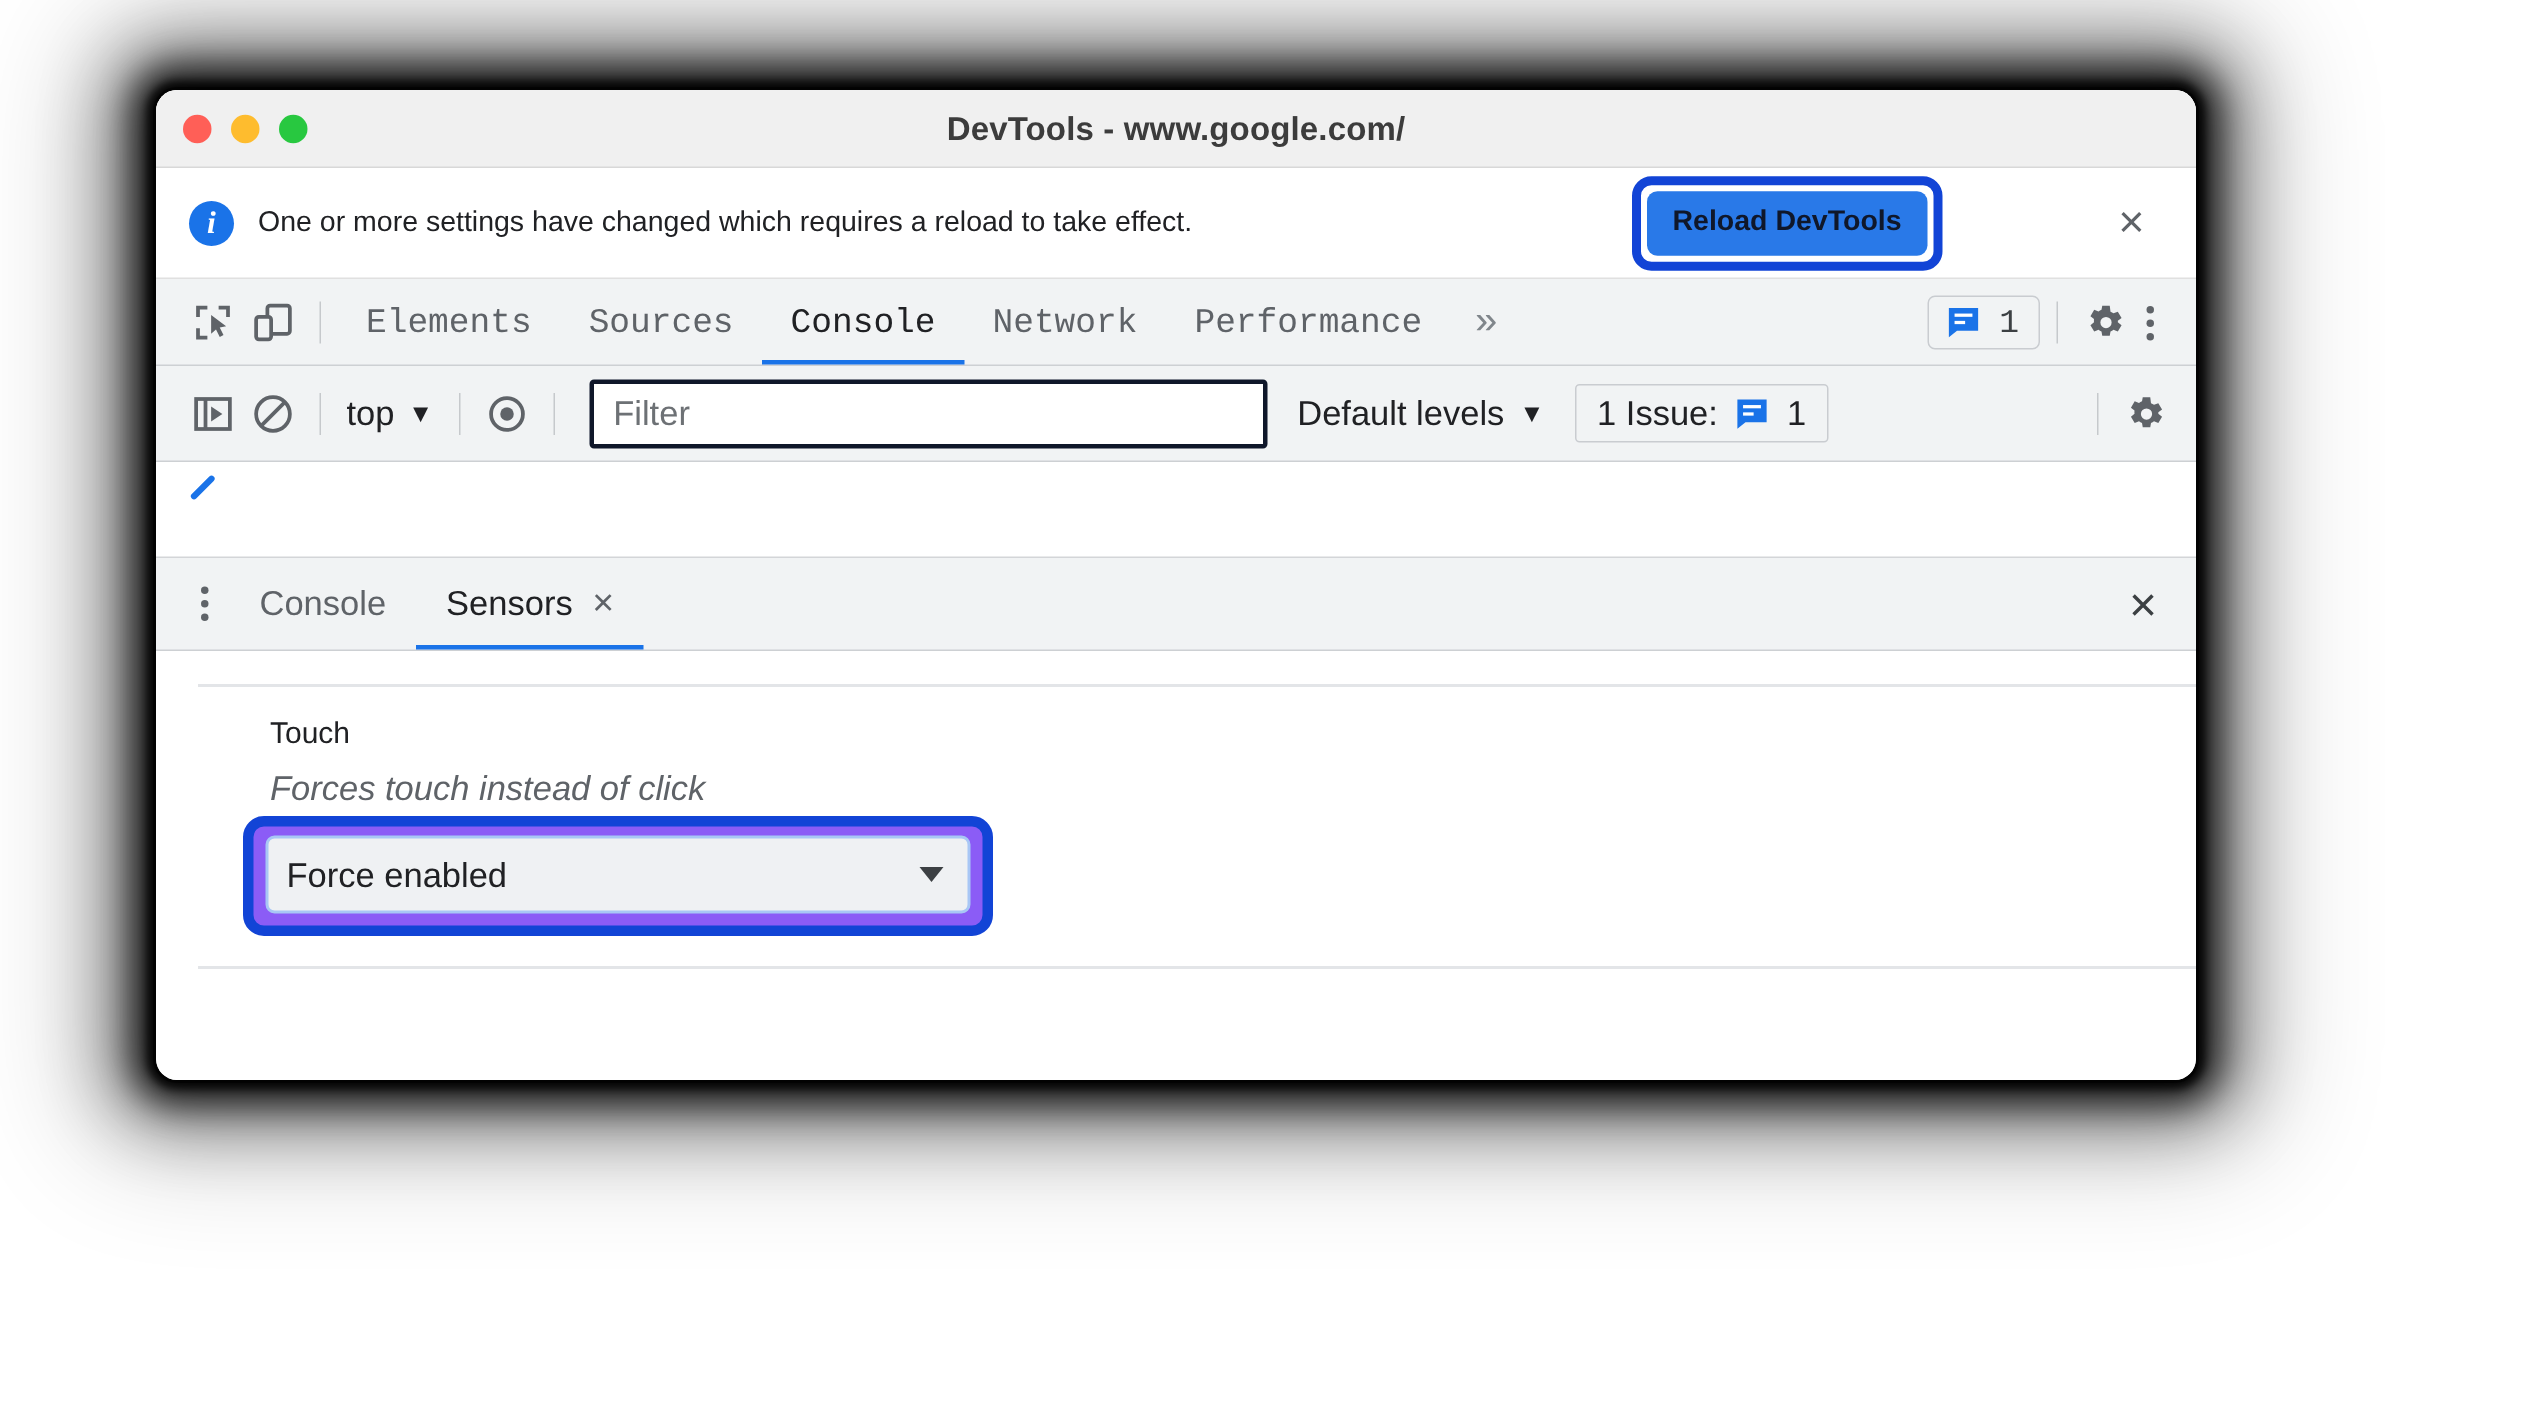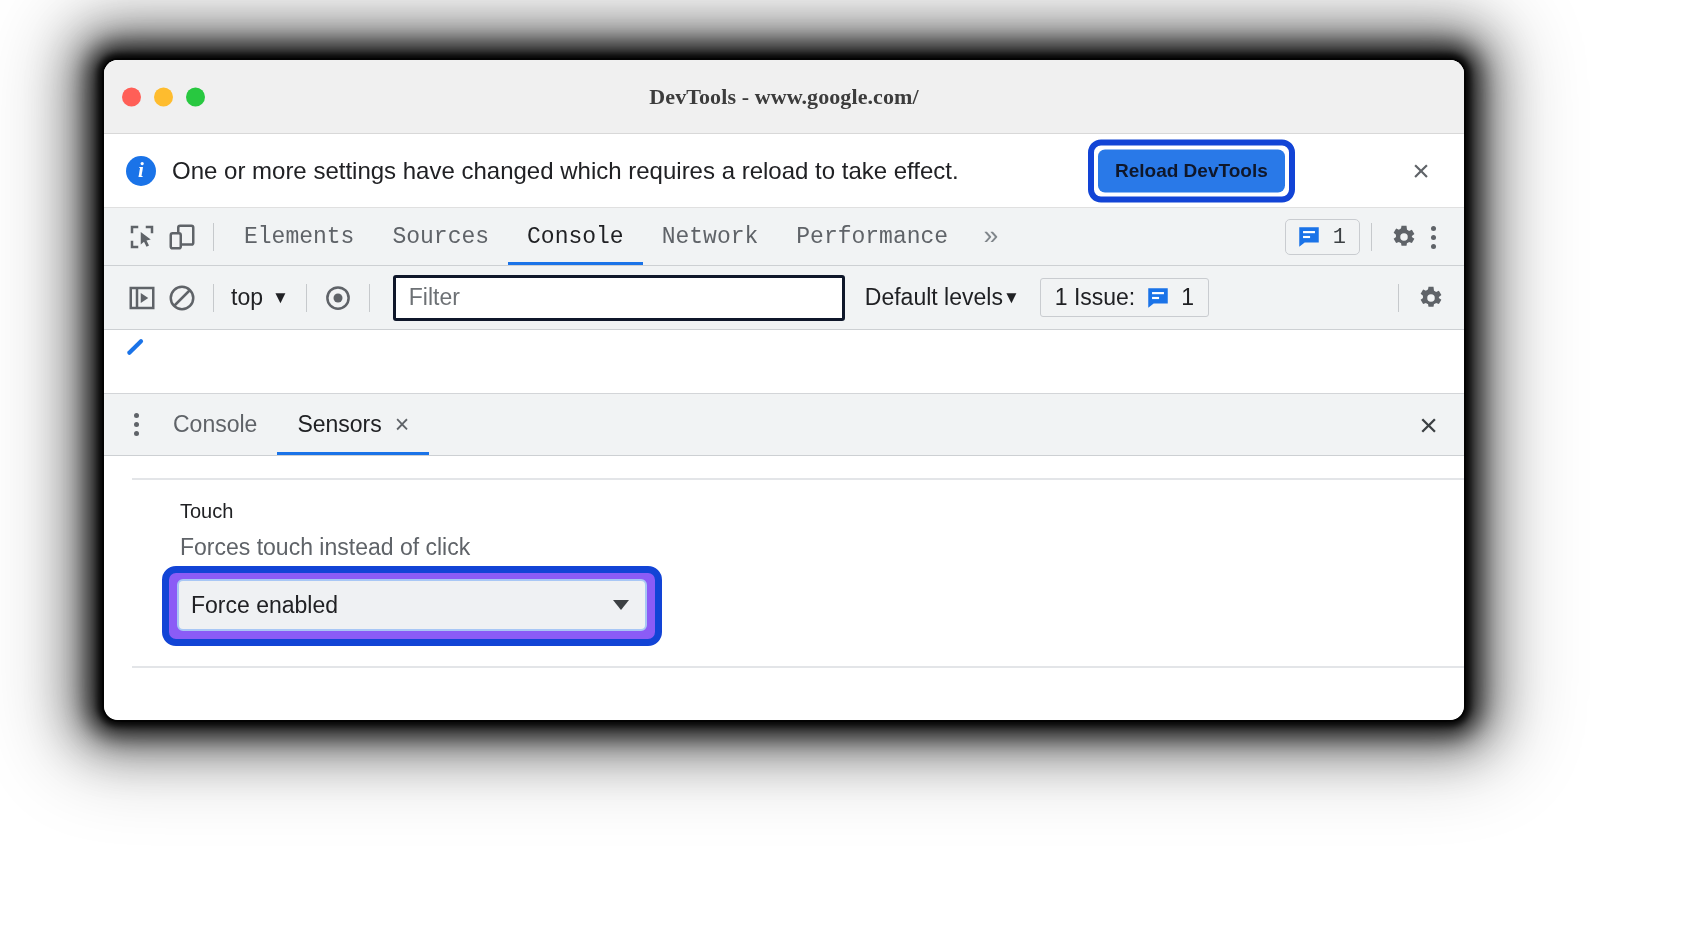--- a/index.html
+++ b/index.html
@@ -34,24 +34,24 @@
     left: 104px; top: 60px;
     width: 1360px; height: 660px;
     border-radius: 14px;
     overflow: hidden;
     background: #ffffff;
   }
 
   
   #titlebar {
     position: relative;
-    height: 74px;
+    height: 52px;
     background: #f0f0f0;
     border-bottom: 1px solid #d8d8d8;
-    display: flex; align-items: center; font-family: Liberation Serif, serif;
+    display: flex; align-items: center;
   }
   .traffic {
     position: absolute; left: 18px; top: 50%;
     transform: translateY(-50%);
     display: flex; gap: 13px;
   }
   .light { width: 19px; height: 19px; border-radius: 50%; }
   .light.red    { background: #ff5f57; }
   .light.yellow { background: #febc2e; }
   .light.green  { background: #28c840; }
@@ -73,21 +73,21 @@
   #info-icon {
     width: 30px; height: 30px; border-radius: 50%;
     background: #1a73e8; color: #fff;
     display: flex; align-items: center; justify-content: center;
     font-family: "Liberation Serif", serif;
     font-style: italic; font-weight: bold; font-size: 21px;
     flex: none;
   }
   #banner-text {
     margin-left: 16px;
-    font-size: 24px; color: #202124;
+    font-size: 19px; color: #202124;
     white-space: nowrap;
   }
   #reload-wrap {
     position: absolute; left: 984px; top: 50%;
     transform: translateY(-50%);
   }
   #reload-hl {
     border: 6px solid #1244d6;
     border-radius: 13px;
     padding: 4px;
@@ -177,21 +177,21 @@
     border: 3px solid #0f172a;
     border-radius: 3px;
     font-size: 23px; color: #202124;
     padding: 0 13px;
     font-family: "Liberation Sans", sans-serif;
     margin-left: 12px;
   }
   #filter-input::placeholder { color: #6d7175; }
   #levels {
     font-size: 23px; color: #202124;
-    display: flex; align-items: center; gap: 0;
+    display: flex; align-items: center; gap: 10px;
     margin-left: 20px; cursor: pointer; white-space: nowrap;
   }
   #issues-chip2 {
     display: flex; align-items: center; gap: 10px;
     border: 1px solid #c9ccd0; border-radius: 3px;
     padding: 5px 14px; margin-left: 20px; cursor: pointer;
     font-size: 23px; color: #202124; white-space: nowrap;
   }
   #filterbar-right {
     position: absolute; right: 14px; top: 0; height: 64px;
@@ -255,21 +255,21 @@
   #panel-rule-bot {
     position: absolute; left: 28px; right: 0; bottom: 10px;
     height: 2px; background: #e3e5e8;
   }
   #touch-title {
     position: absolute; left: 76px; top: 44px;
     font-size: 20px; color: #202124;
   }
   #touch-sub {
     position: absolute; left: 76px; top: 78px;
-    font-size: 23px; color: #5f6368;
+    font-size: 23px; color: #5f6368; font-style: italic;
   }
   #select-hl {
     position: absolute; left: 58px; top: 110px;
     width: 500px;
     border: 7px solid #1244d6;
     border-radius: 14px;
     background: #8b5cf6;
     padding: 6px 8px 8px;
   }
   #touch-select {

